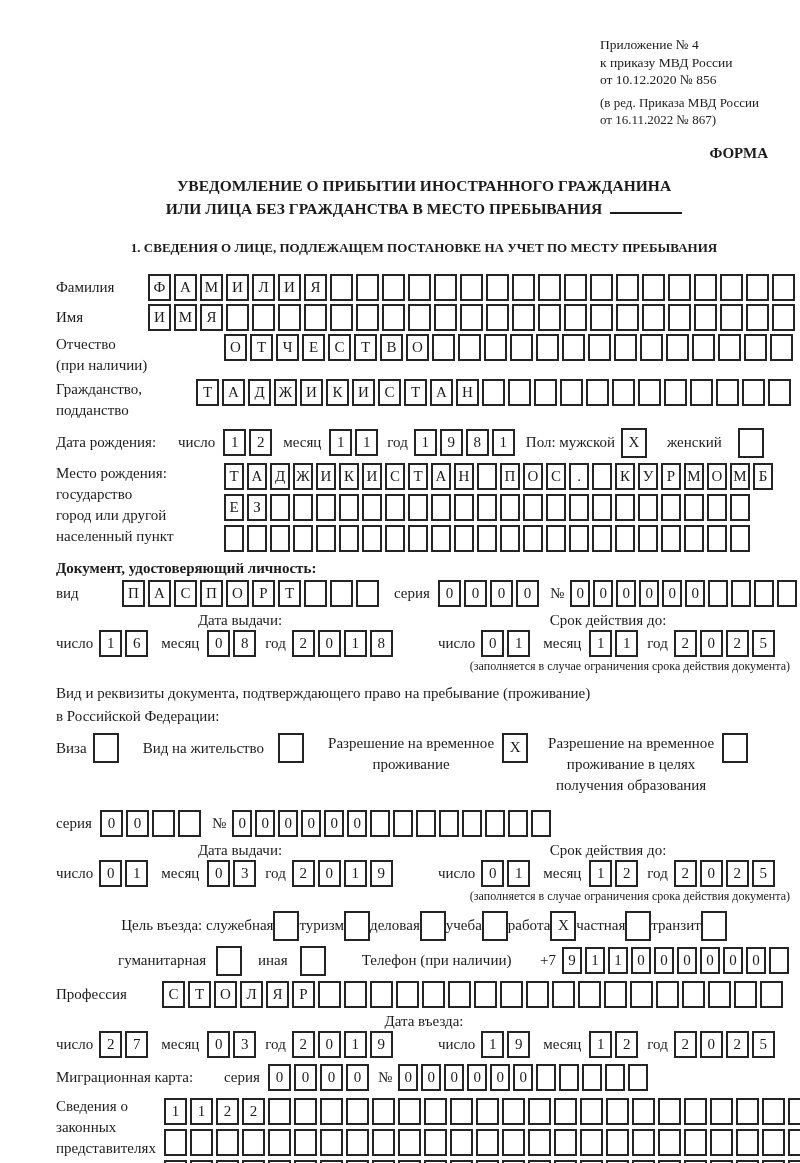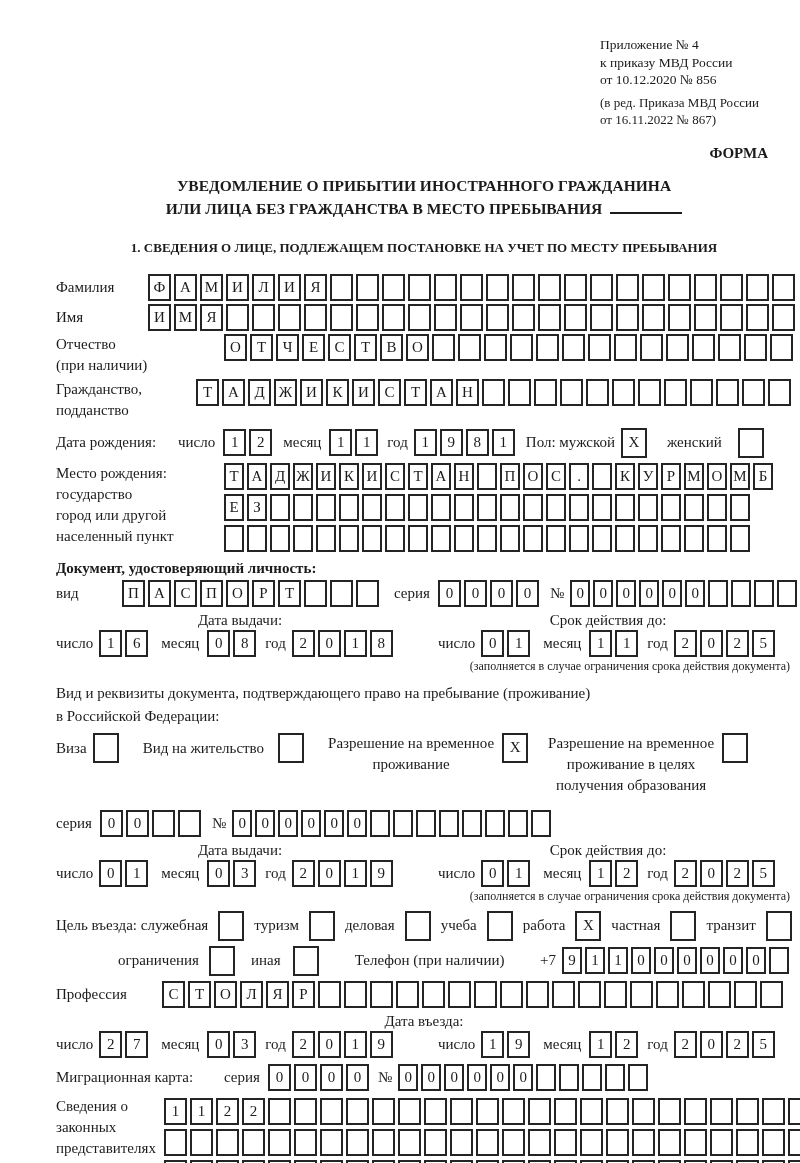--- a/index.html
+++ b/index.html
@@ -482,39 +482,39 @@
       <span class="grid">
           <span class="cbox">2</span>
           <span class="cbox">0</span>
           <span class="cbox">2</span>
           <span class="cbox">5</span>
         </span>
     </span>
   </div>
   <div class="note">(заполняется в случае ограничения срока действия документа)</div>
 
-  <div class="row" style="margin-top:7px;justify-content:space-between">
+  <div class="row" style="margin-top:7px;justify-content:center">
     <span class="lbl">Цель въезда: служебная</span>
     <span class="chk"></span>
     <span class="lbl">туризм</span>
     <span class="chk"></span>
     <span class="lbl">деловая</span>
     <span class="chk"></span>
     <span class="lbl">учеба</span>
     <span class="chk"></span>
     <span class="lbl">работа</span>
     <span class="chk">X</span>
     <span class="lbl">частная</span>
     <span class="chk"></span>
     <span class="lbl">транзит</span>
     <span class="chk"></span>
   </div>
 
   <div class="row" style="margin-top:5px">
-    <span class="lbl" style="margin-left:62px;margin-right:10px">ограничения</span>
+    <span class="lbl" style="margin-left:62px;margin-right:10px">гуманитарная</span>
     <span class="chk"></span>
     <span class="lbl" style="margin-left:16px;margin-right:12px">иная</span>
     <span class="chk"></span>
     <span class="lbl" style="margin-left:36px">Телефон (при наличии)</span>
     <span class="lbl mla mr6">+7</span>
     <span class="grid grid-sm">
         <span class="cbox">9</span>
         <span class="cbox">1</span>
         <span class="cbox">1</span>
         <span class="cbox">0</span>

